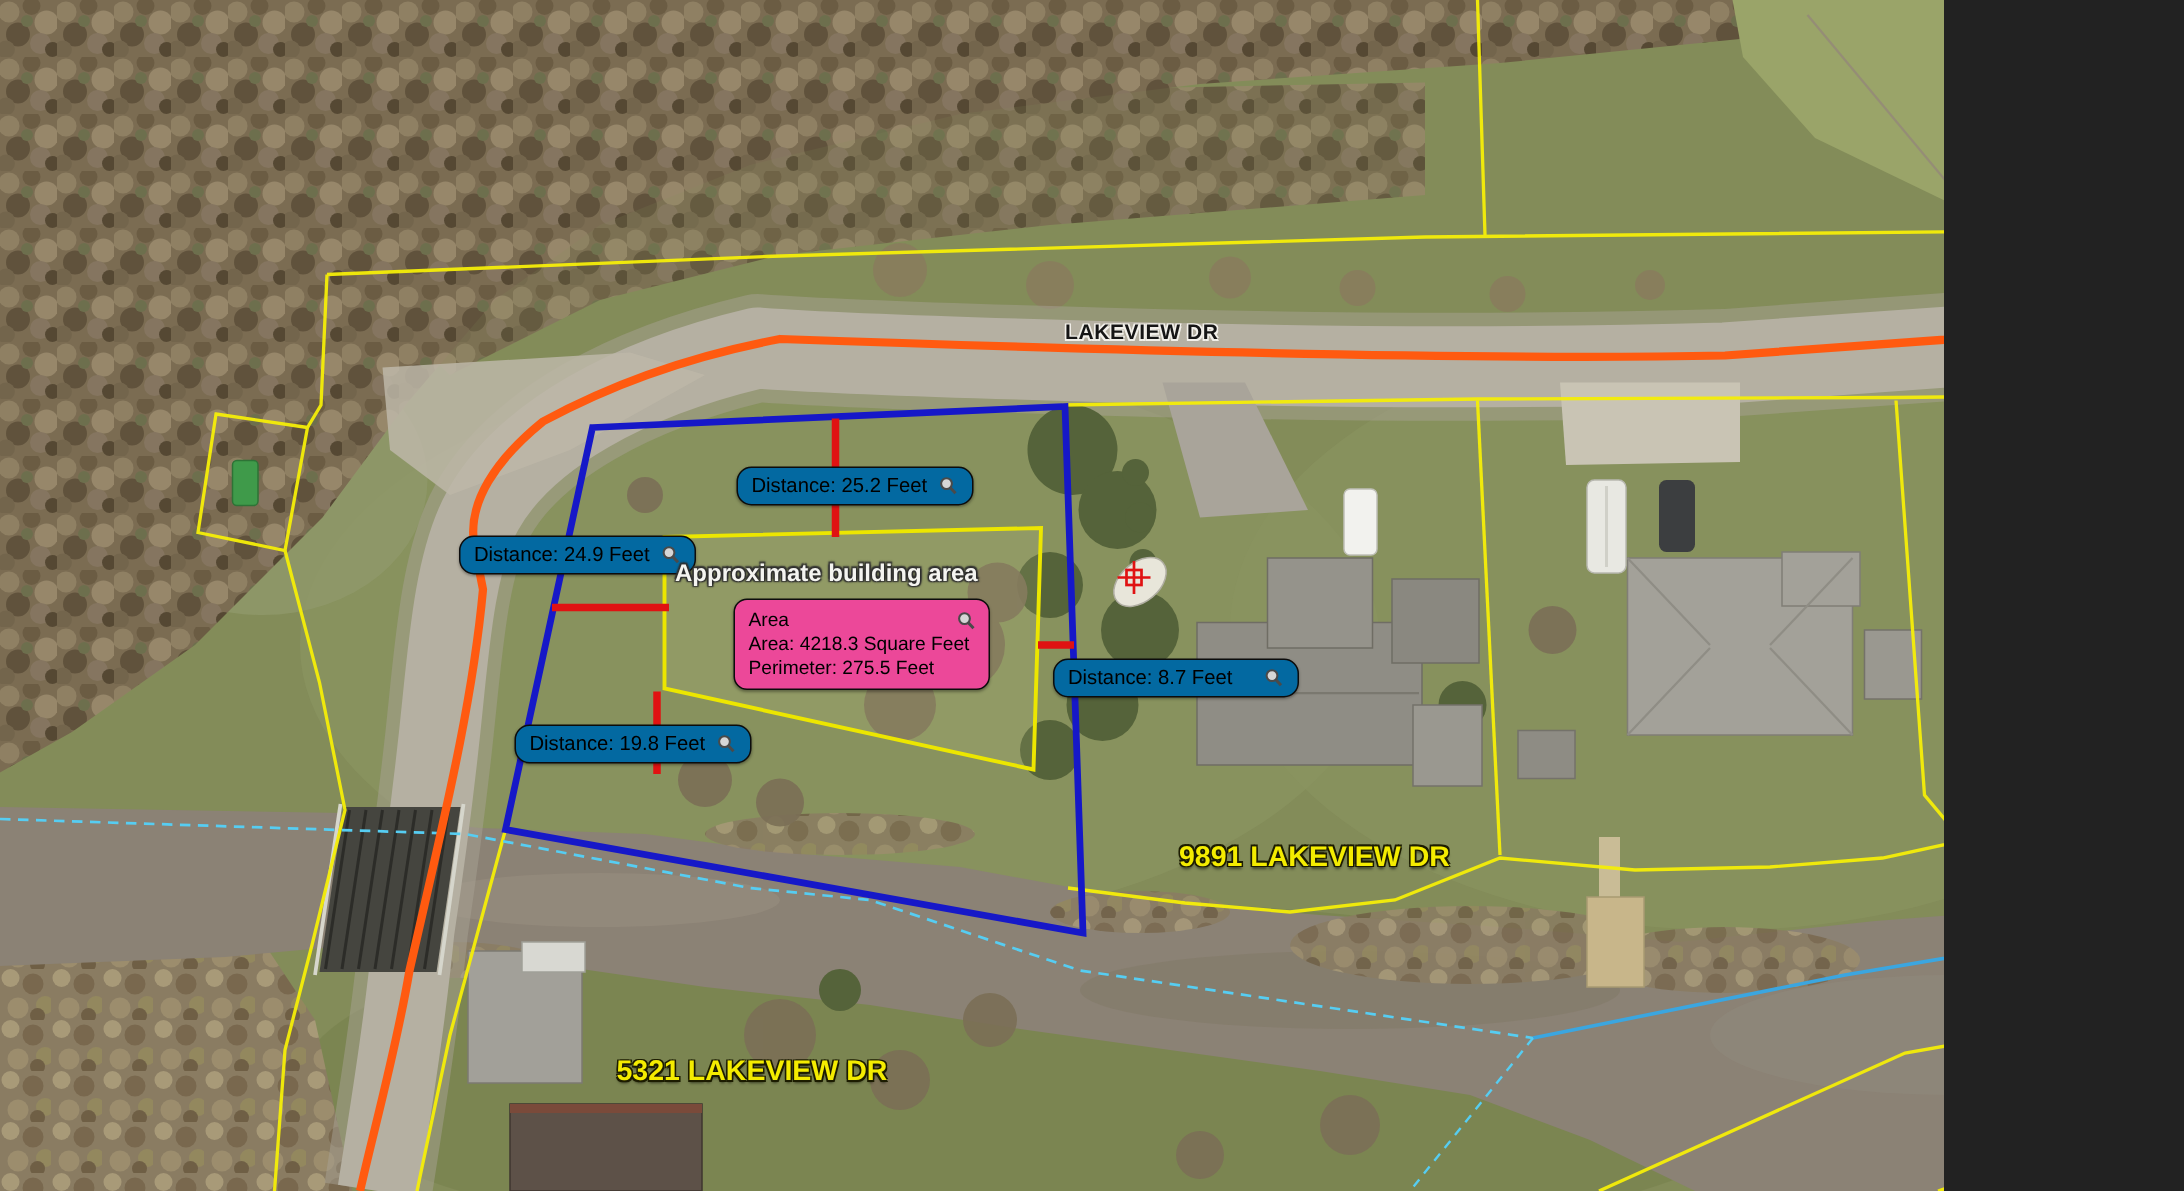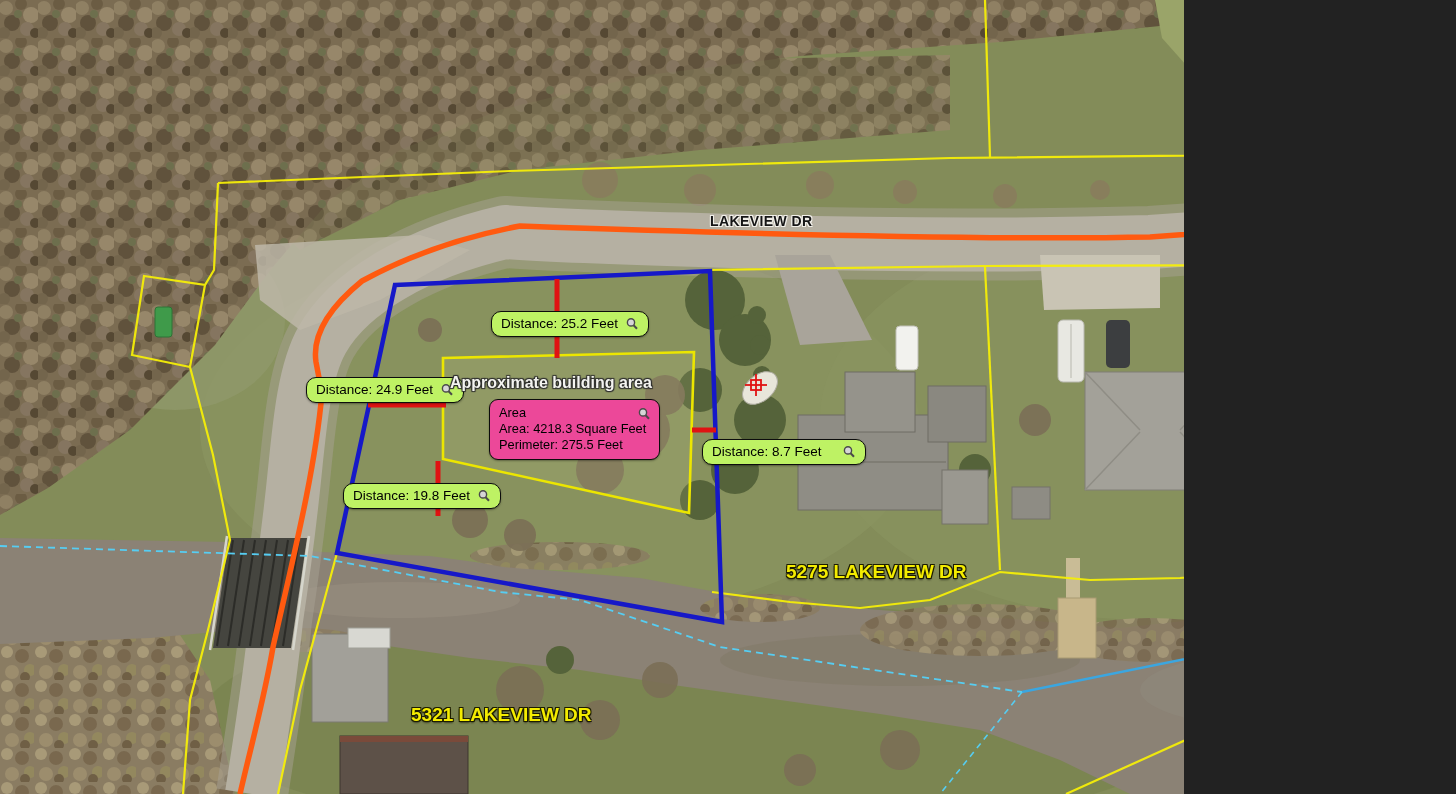--- a/index.html
+++ b/index.html
@@ -1,31 +1,31 @@
 <!DOCTYPE html>
 <html><head>
 <meta charset="utf-8">
 <style>
   html,body{margin:0;padding:0;background:#222;overflow:hidden;}
-  .stage{position:relative;width:1184px;height:794px;overflow:hidden;
+  .stage{position:relative;width:1296px;height:794px;overflow:hidden;
          font-family:"Liberation Sans",sans-serif;}
   .stage svg.map{position:absolute;left:0;top:0;}
   .olabel{position:absolute;white-space:nowrap;pointer-events:auto;}
   .yellow-label{color:#f4ec00;font-weight:700;font-size:19px;
     text-shadow:-1px -1px 0 #1c1c00,1px -1px 0 #1c1c00,-1px 1px 0 #1c1c00,1px 1px 0 #1c1c00,0 2px 2px rgba(0,0,0,.55);}
   .road-label{color:#151515;font-size:14px;font-weight:600;letter-spacing:.4px;
     text-shadow:-1px -1px 0 #f2f0ea,1px -1px 0 #f2f0ea,-1px 1px 0 #f2f0ea,1px 1px 0 #f2f0ea;}
   .bldg-title{color:#f4f4f0;font-size:16px;font-weight:700;
     text-shadow:-1px -1px 1px #2e2e2e,1px -1px 1px #2e2e2e,-1px 1px 1px #2e2e2e,1px 1px 1px #2e2e2e;}
   .banner{display:flex;align-items:center;gap:9px;}
   .banner .txt{color:#f8ef00;font-size:19px;font-weight:700;
     text-shadow:-1.5px -1.5px 0 #201f00,1.5px -1.5px 0 #201f00,-1.5px 1.5px 0 #201f00,1.5px 1.5px 0 #201f00;}
   .pencil-btn{width:26px;height:26px;border-radius:5px;background:#f4f6f8;border:1px solid #b9bec8;
     box-shadow:0 1px 2px rgba(0,0,0,.45);display:flex;align-items:center;justify-content:center;cursor:pointer;}
-  .tooltip{display:inline-flex;align-items:center;gap:7px;background:#bef264;border:1.3px solid #0c0c0c;
+  .tooltip{display:inline-flex;align-items:center;gap:7px;background:#0369a1;border:1.3px solid #0c0c0c;
     border-radius:10px;padding:2px 9px 3px 9px;font-size:13.5px;color:#000;
     box-shadow:0 1px 2px rgba(0,0,0,.35);height:19px;}
   .tooltip .mag{flex:0 0 auto;display:block;}
   .area-box{background:#ec4899;border:1.3px solid #0c0c0c;border-radius:9px;
     padding:5px 10px 6px 9px;font-size:12.8px;line-height:1.25;color:#000;position:absolute;
     box-shadow:0 1px 2px rgba(0,0,0,.35);}
   .area-box .mag{position:absolute;right:8px;top:7px;}
 </style>
 </head>
 <body>
@@ -233,21 +233,21 @@
 
 
 <div class="olabel tooltip" style="left:491px;top:311px;">
   <span>Distance: 25.2 Feet</span>
   <svg class="mag" width="14" height="14" viewBox="0 0 14 14">
     <circle cx="6" cy="5.4" r="3.6" fill="#d6d6d6" stroke="#4a4a4a" stroke-width="1.4"></circle>
     <line x1="8.6" y1="8.2" x2="12" y2="11.8" stroke="#4a4a4a" stroke-width="2"></line>
   </svg>
 </div>
 
-<div class="olabel tooltip" style="left:306px;top:377px;">
+<div class="olabel tooltip" style="left:306px;top:357px;">
   <span>Distance: 24.9 Feet</span>
   <svg class="mag" width="14" height="14" viewBox="0 0 14 14">
     <circle cx="6" cy="5.4" r="3.6" fill="#d6d6d6" stroke="#4a4a4a" stroke-width="1.4"></circle>
     <line x1="8.6" y1="8.2" x2="12" y2="11.8" stroke="#4a4a4a" stroke-width="2"></line>
   </svg>
 </div>
 
 <div class="olabel tooltip" style="left:343px;top:483px;">
   <span>Distance: 19.8 Feet</span>
   <svg class="mag" width="14" height="14" viewBox="0 0 14 14">
@@ -270,17 +270,17 @@
   <div>Area</div>
   <div>Area: 4218.3 Square Feet</div>
   <div>Perimeter: 275.5 Feet</div>
   <svg class="mag" width="14" height="14" viewBox="0 0 14 14">
     <circle cx="6" cy="5.4" r="3.6" fill="#d6d6d6" stroke="#4a4a4a" stroke-width="1.4"></circle>
     <line x1="8.6" y1="8.2" x2="12" y2="11.8" stroke="#4a4a4a" stroke-width="2"></line>
   </svg>
 </div>
 
 
-<div class="olabel yellow-label" style="left:786px;top:561px;">5275 LAKEVIEW DR</div>
+<div class="olabel yellow-label" style="left:786px;top:561px;">9891 LAKEVIEW DR</div>
 
 <div class="olabel yellow-label" style="left:411px;top:704px;">5321 LAKEVIEW DR</div>
 
 </div>
 
 </body></html>

